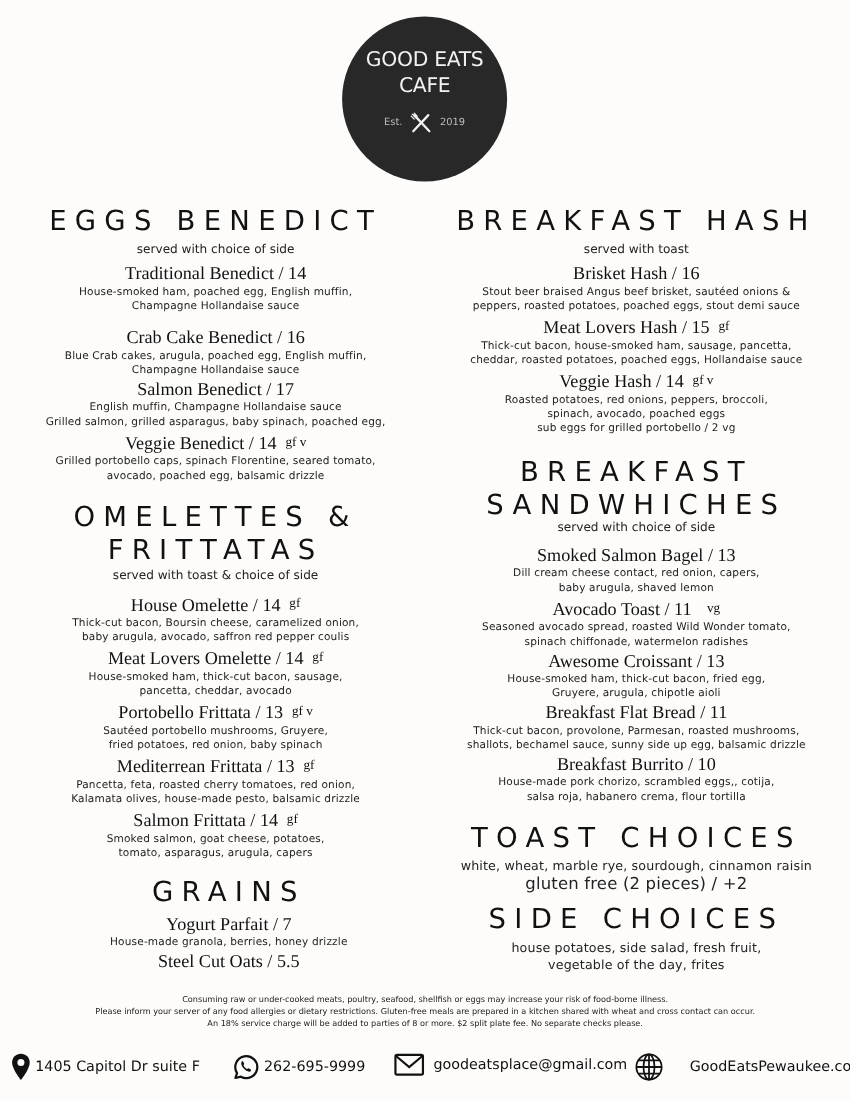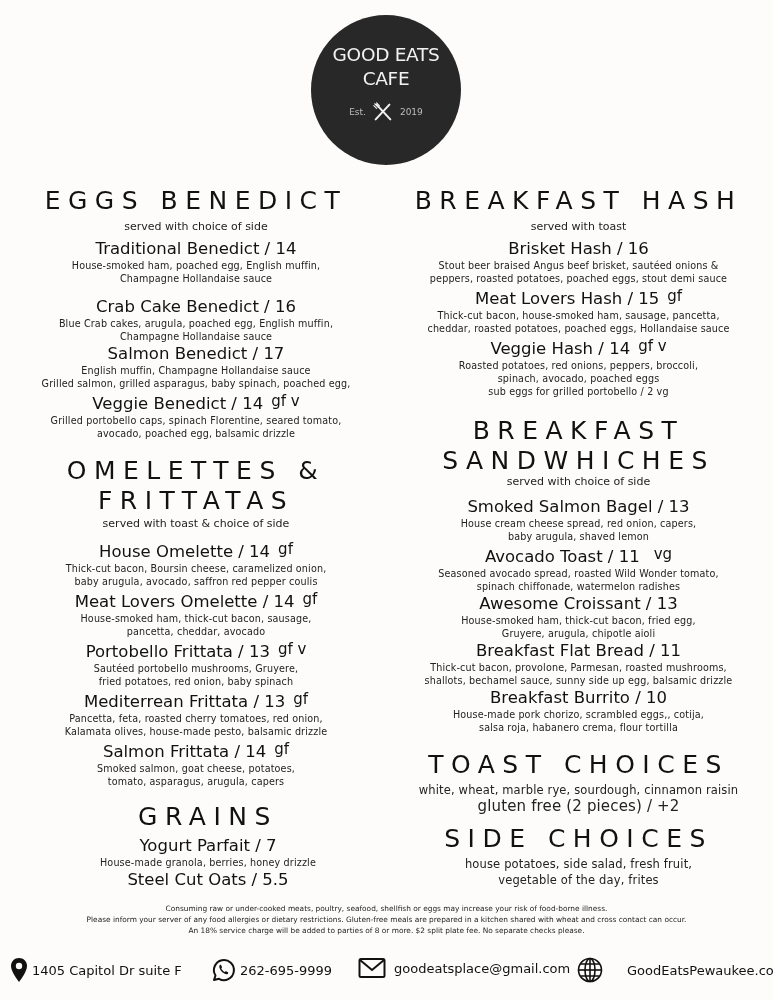--- a/index.html
+++ b/index.html
@@ -14,22 +14,22 @@
   .logo-name { font-family: "DejaVu Sans", sans-serif; font-size: 18.5px; line-height: 24px; text-align: center; font-weight: normal; letter-spacing: -0.3px; margin-top: -14px; }
   .logo-est { display: flex; align-items: center; gap: 6px; margin-top: 10px; font-size: 9px; color: #bdbdbd; }
   .logo-est svg { width: 22px; height: 22px; }
 
   .col { position: absolute; top: 180px; text-align: center; }
   .col-left { left: 0; width: 392px; }
   .col-right { left: 384px; width: 389px; }
 
   .sec-title { font-family: "DejaVu Sans", sans-serif; font-weight: normal; font-size: 25px; letter-spacing: 7.5px; line-height: 30px; color: #111; }
   .sec-sub { font-size: 11px; line-height: 15px; color: #222; margin-top: 3px; }
-  .item-name { font-size: 16.5px; line-height: 20px; margin-top: 5px; color: #111; }
-  .item-name .tag { font-size: 15px; margin-left: 8px; vertical-align: 3px; }
+  .item-name { font-size: 16.5px; line-height: 20px; margin-top: 5px; color: #111; font-family: Liberation Serif, serif; }
+  .item-name .tag { font-size: 12px; margin-left: 8px; vertical-align: 3px; }
   .item-desc { font-size: 9.6px; line-height: 13px; color: #222; letter-spacing: 0.15px; }
 
   .footer-notes { position: absolute; left: 0; width: 773px; top: 903px; text-align: center; font-size: 7.4px; line-height: 11px; color: #222; }
   .contact-bar { position: absolute; top: 957px; left: 0; width: 773px; height: 30px; }
   .contact { position: absolute; display: flex; align-items: center; gap: 4px; font-size: 13px; color: #111; }
   .contact svg { flex: none; }
 </style>
 </head>
 <body>
 
@@ -147,21 +147,21 @@
 
   <section style="margin-top:18px;">
     <h2 class="sec-title">
       <div>BREAKFAST</div>
       <div>SANDWHICHES</div>
     </h2>
     <div class="sec-sub" style="margin-top:-2px;">served with choice of side</div>
 
     <div>
       <div class="item-name" style="margin-top:8px;"><span>Smoked Salmon Bagel / 13</span></div>
-      <div class="item-desc">House cream cheese spread, red onion, capers,</div>
+      <div class="item-desc">Dill cream cheese contact, red onion, capers,</div>
       <div class="item-desc">baby arugula, shaved lemon</div>
     </div>
     <div>
       <div class="item-name" style="margin-top:1px;"><span>Avocado Toast / 11</span><span class="tag" style="margin-left:14px;">vg</span></div>
       <div class="item-desc">Seasoned avocado spread, roasted Wild Wonder tomato,</div>
       <div class="item-desc">spinach chiffonade, watermelon radishes</div>
     </div>
     <div>
       <div class="item-name" style="margin-top:1px;"><span>Awesome Croissant / 13</span></div>
       <div class="item-desc">House-smoked ham, thick-cut bacon, fried egg,</div>

